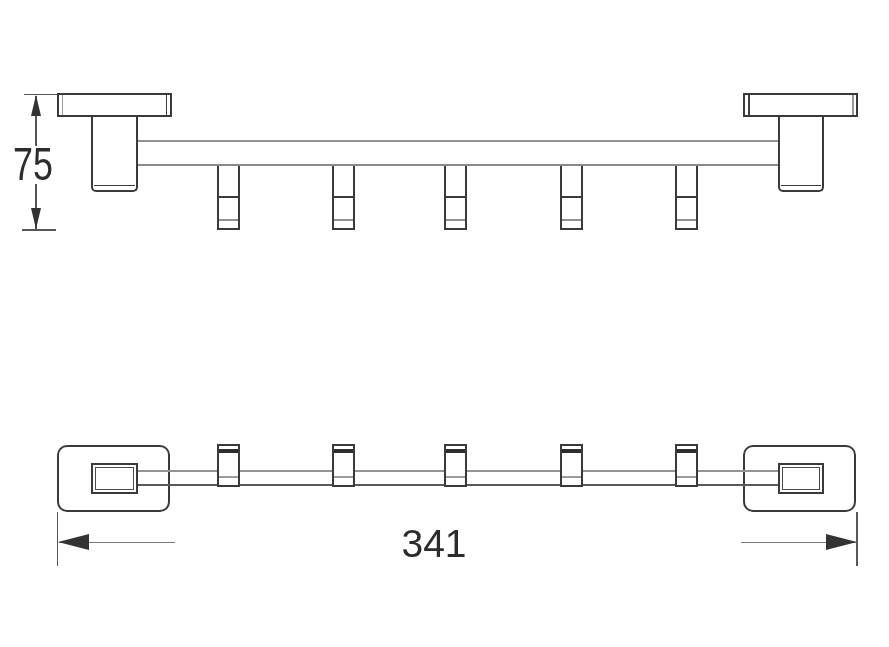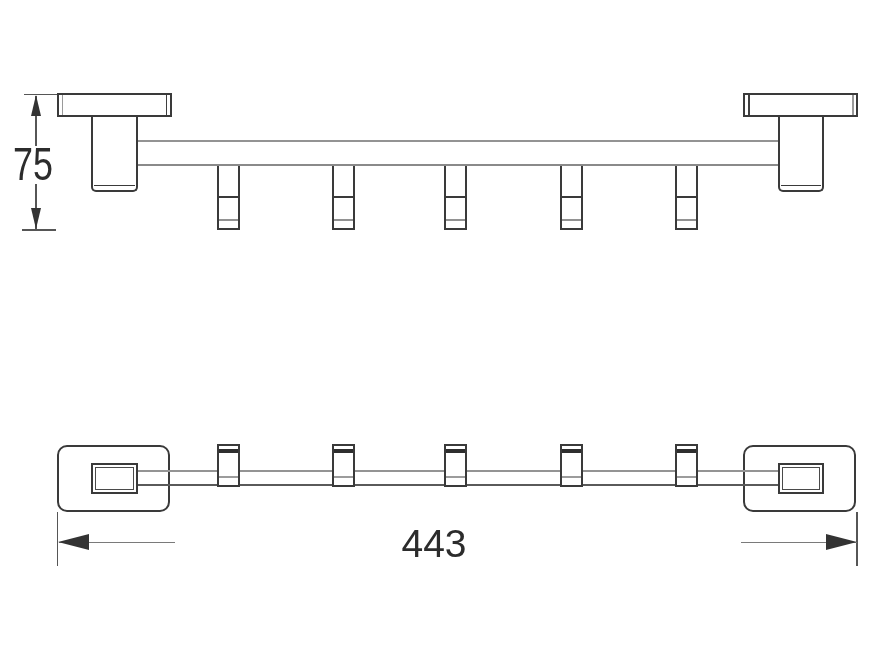--- a/index.html
+++ b/index.html
@@ -185,17 +185,17 @@
       <div class="gline"></div>
     </div>
 
     <div>
       <div class="vline" style="left:56.5px; top:512px; height:54px;"></div>
       <div class="vline" style="left:856px; top:512px; height:54px;"></div>
       <div class="hline" style="left:59px; top:541.5px; width:116px; background:#7a7a7a;"></div>
       <div class="hline" style="left:741px; top:541.5px; width:116px; background:#7a7a7a;"></div>
       <div class="arr arr-left" style="left:58px; top:533.5px;"></div>
       <div class="arr arr-right" style="left:826px; top:533.5px;"></div>
-      <div class="dim-label dim-443">443</div>
+      <div class="dim-label dim-443">341</div>
     </div>
   </div>
 
 </div>
 
 </body></html>

